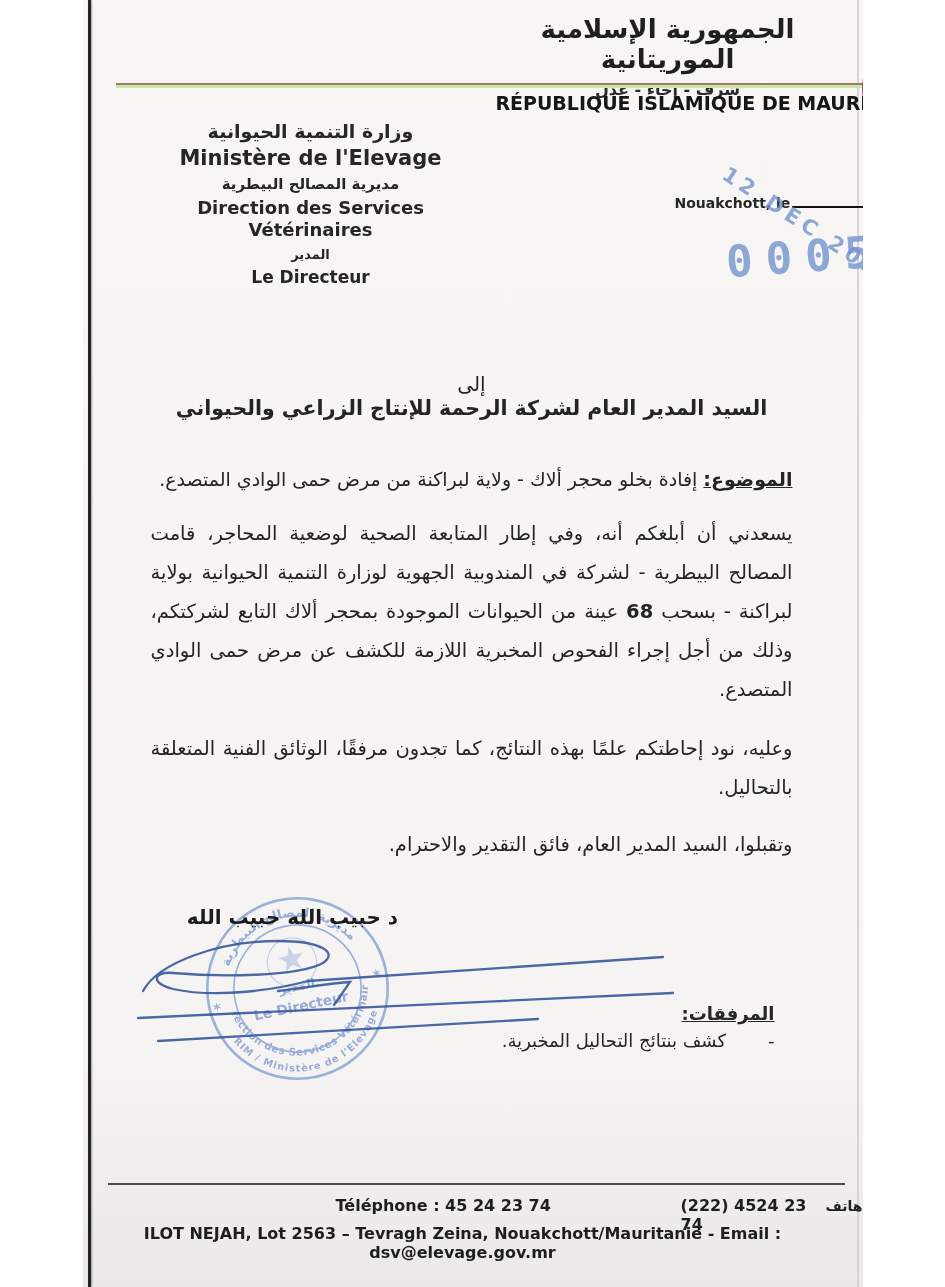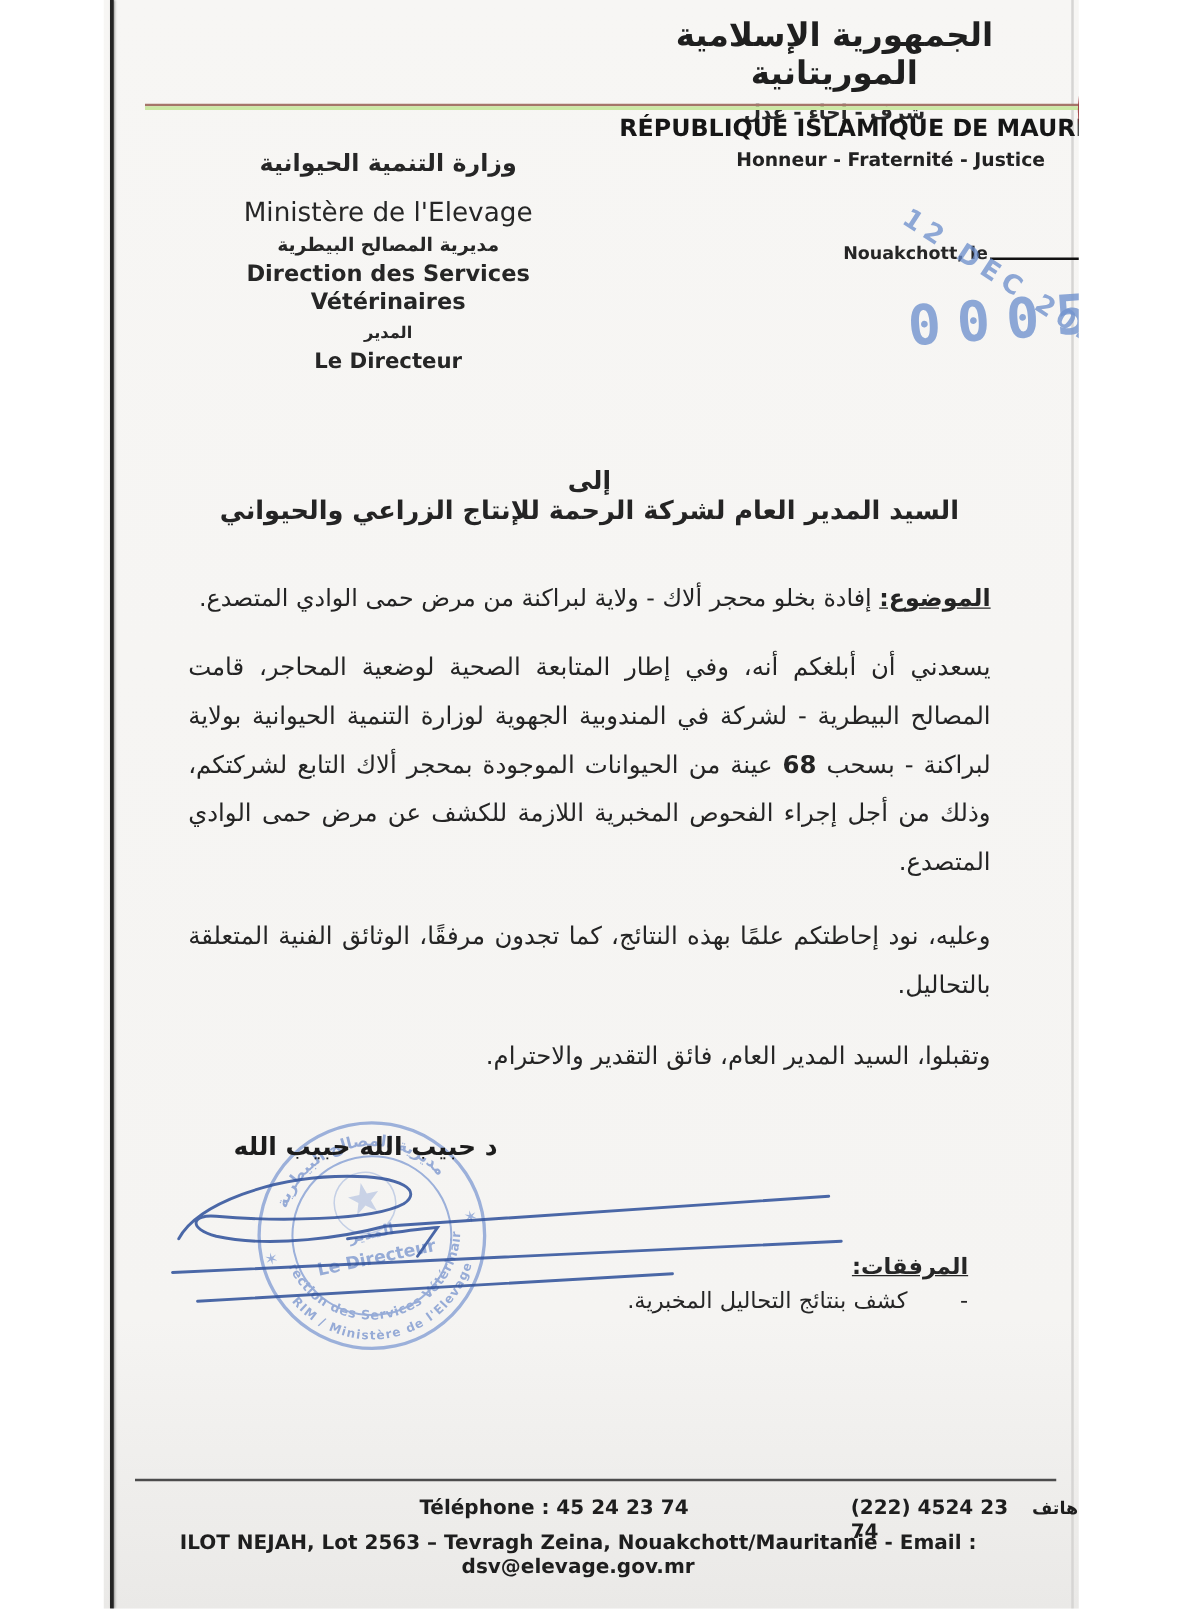--- a/index.html
+++ b/index.html
@@ -23,21 +23,21 @@
   .sep .l1{height:2px;background:#a5756a;}
   .sep .l2{height:3px;background:#cbe8a4;}
   .french-head{position:absolute;left:405px;top:92px;width:450px;text-align:center;}
   .french-head .title{font-size:19px;font-weight:bold;color:#161616;}
   .french-head .motto{font-size:15px;font-weight:bold;margin-top:5px;color:#222;}
   .seal{position:absolute;left:777px;top:7px;width:163px;height:163px;z-index:3;}
 
   
   .ministry{position:absolute;left:68px;top:120px;width:320px;text-align:center;line-height:1.25;}
   .ministry .ar-min{font-size:19px;font-weight:bold;direction:rtl;}
-  .ministry .fr-min{font-size:21px;font-weight:normal;margin-top:13px;}
+  .ministry .fr-min{font-size:21px;font-weight:bold;margin-top:1px;}
   .ministry .ar-dir{font-size:15px;font-weight:bold;direction:rtl;margin-top:4px;}
   .ministry .fr-dir{font-size:18px;font-weight:bold;margin-top:3px;}
   .ministry .ar-chief{font-size:13px;font-weight:bold;direction:rtl;margin-top:5px;}
   .ministry .fr-chief{font-size:17px;font-weight:600;margin-top:4px;}
 
   
   .refblock{position:absolute;left:592px;top:192px;width:343px;}
   .refrow{display:flex;align-items:flex-end;margin-bottom:16px;}
   .refrow .fr{font-size:14px;font-weight:bold;white-space:nowrap;}
   .refrow .fill{flex:1;border-bottom:2px solid #111;margin:0 2px 3px 2px;height:14px;}
@@ -51,21 +51,21 @@
   .number-stamp{
     position:absolute;left:643px;top:228px;z-index:2;
     transform:rotate(-4deg);
     font-size:44px;font-weight:600;letter-spacing:13px;
     color:rgba(114,147,206,0.8);white-space:nowrap;
     font-family:"DejaVu Sans Mono","Liberation Mono",monospace;
   }
 
   
   .body{position:absolute;left:68px;right:70px;top:372px;direction:rtl;font-size:19.5px;color:#242424;}
-  .to-line{text-align:center;font-weight:bold;font-size:20px;}
+  .to-line{text-align:center;font-weight:normal;font-size:20px;}
   .recipient{text-align:center;font-weight:bold;font-size:20.5px;}
   .subject{margin-top:48px;font-size:19px;}
   .subject .lbl{font-weight:bold;text-decoration:underline;}
   .par{margin-top:24px;line-height:39px;text-align:justify;text-align-last:right;}
   .par b{font-weight:bold;}
   .par .latin{font-weight:bold;}
   .p3{margin-top:0;line-height:39px;}
   .closing{margin-top:26px;text-align:right;padding-left:60px;font-size:19.5px;}
 
   
@@ -99,21 +99,20 @@
     <div class="motto">شرف - إخاء - عدل</div>
   </div>
 
   <div class="sep">
     <div class="l1"></div>
     <div class="l2"></div>
   </div>
 
   <div class="french-head">
     <div class="title">RÉPUBLIQUE ISLAMIQUE DE MAURITANIE</div>
-    <div class="motto">Honneur - Fraternité - Justice</div>
   </div>
 
   <svg class="seal" viewBox="0 0 160 160">
     <defs>
       <path id="sealArcTop" d="M 24,80 A 56,56 0 0 1 136,80"></path>
       <path id="sealArcBottom" d="M 21,80 A 59,59 0 0 0 139,80"></path>
     </defs>
     <circle cx="80" cy="80" r="77" fill="#c5252b" stroke="#8d1a1f" stroke-width="1.5"></circle>
     <circle cx="80" cy="80" r="58" fill="#128a40" stroke="#e8c84a" stroke-width="1"></circle>
 

